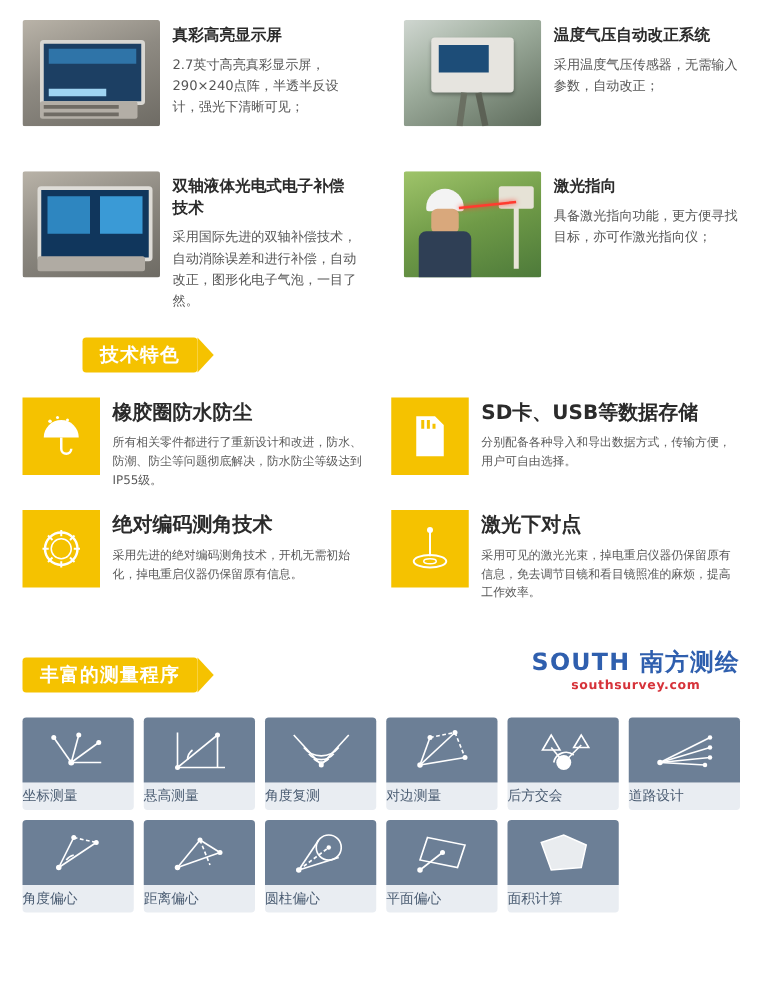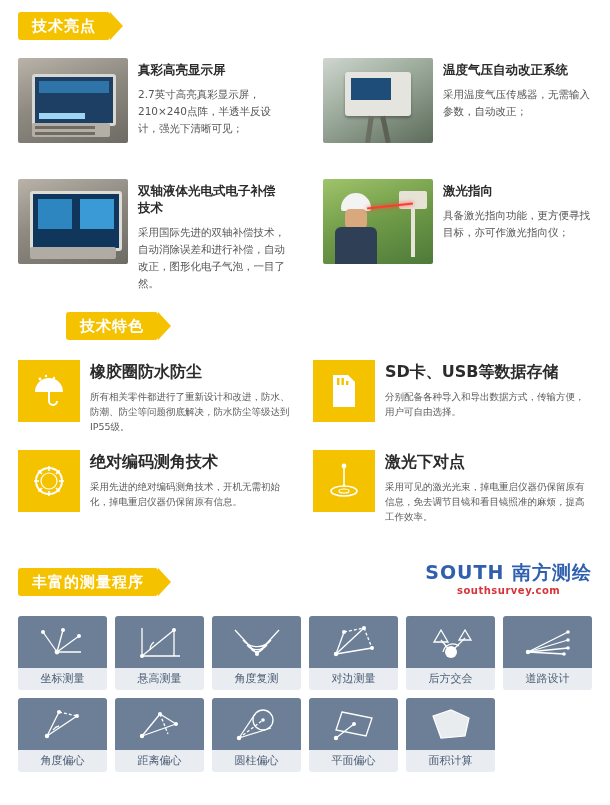--- a/index.html
+++ b/index.html
@@ -118,21 +118,21 @@
   .ic svg{display:block;}
 
   
   .pg-grid{
     margin:18px 18px 0 18px;
     display:grid;
     grid-template-columns:repeat(6,1fr);
     column-gap:8px;
     row-gap:8px;
   }
-  .pg-item{text-align:center;border-radius:15px;}
+  .pg-item{text-align:left;border-radius:15px;}
   .pg-pic{
     height:52px;
     background:#6c7f96;
     border-radius:3px 3px 0 0;
     position:relative;
     overflow:hidden;
   }
   .pg-label{
     background:#e9edf2;
     color:#4a5c72;
@@ -152,36 +152,33 @@
   }
   .brand .b1{font-size:19px;font-weight:bold;color:#2f5fae;letter-spacing:1px;}
   .brand .b1 .cn{color:#2f5fae;}
   .brand .b2{font-size:10px;color:#d6333a;font-weight:bold;letter-spacing:.5px;margin-top:2px;}
 </style>
 </head>
 <body>
 
 <div class="page">
 
-  <div class="sec-head" style="margin-top:12px;">
-    <span class="sec-tag">技术亮点</span>
-  </div>
 
   <div class="hl-grid">
 
     <div class="hl-item">
       <div class="hl-photo">
         <div class="ph p1">
             <div class="scr"></div>
             <div class="keys"></div>
           </div>
       </div>
       <div class="hl-text">
         <div class="hl-title">真彩高亮显示屏</div>
-        <div class="hl-desc">2.7英寸高亮真彩显示屏，210×240点阵，半透半反设计，强光下清晰可见；</div>
+        <div class="hl-desc">2.7英寸高亮真彩显示屏，290×240点阵，半透半反设计，强光下清晰可见；</div>
       </div>
     </div>
 
     <div class="hl-item">
       <div class="hl-photo">
         <div class="ph p2">
             <div class="body"></div>
             <div class="leg"></div>
             <div class="leg2"></div>
           </div>

